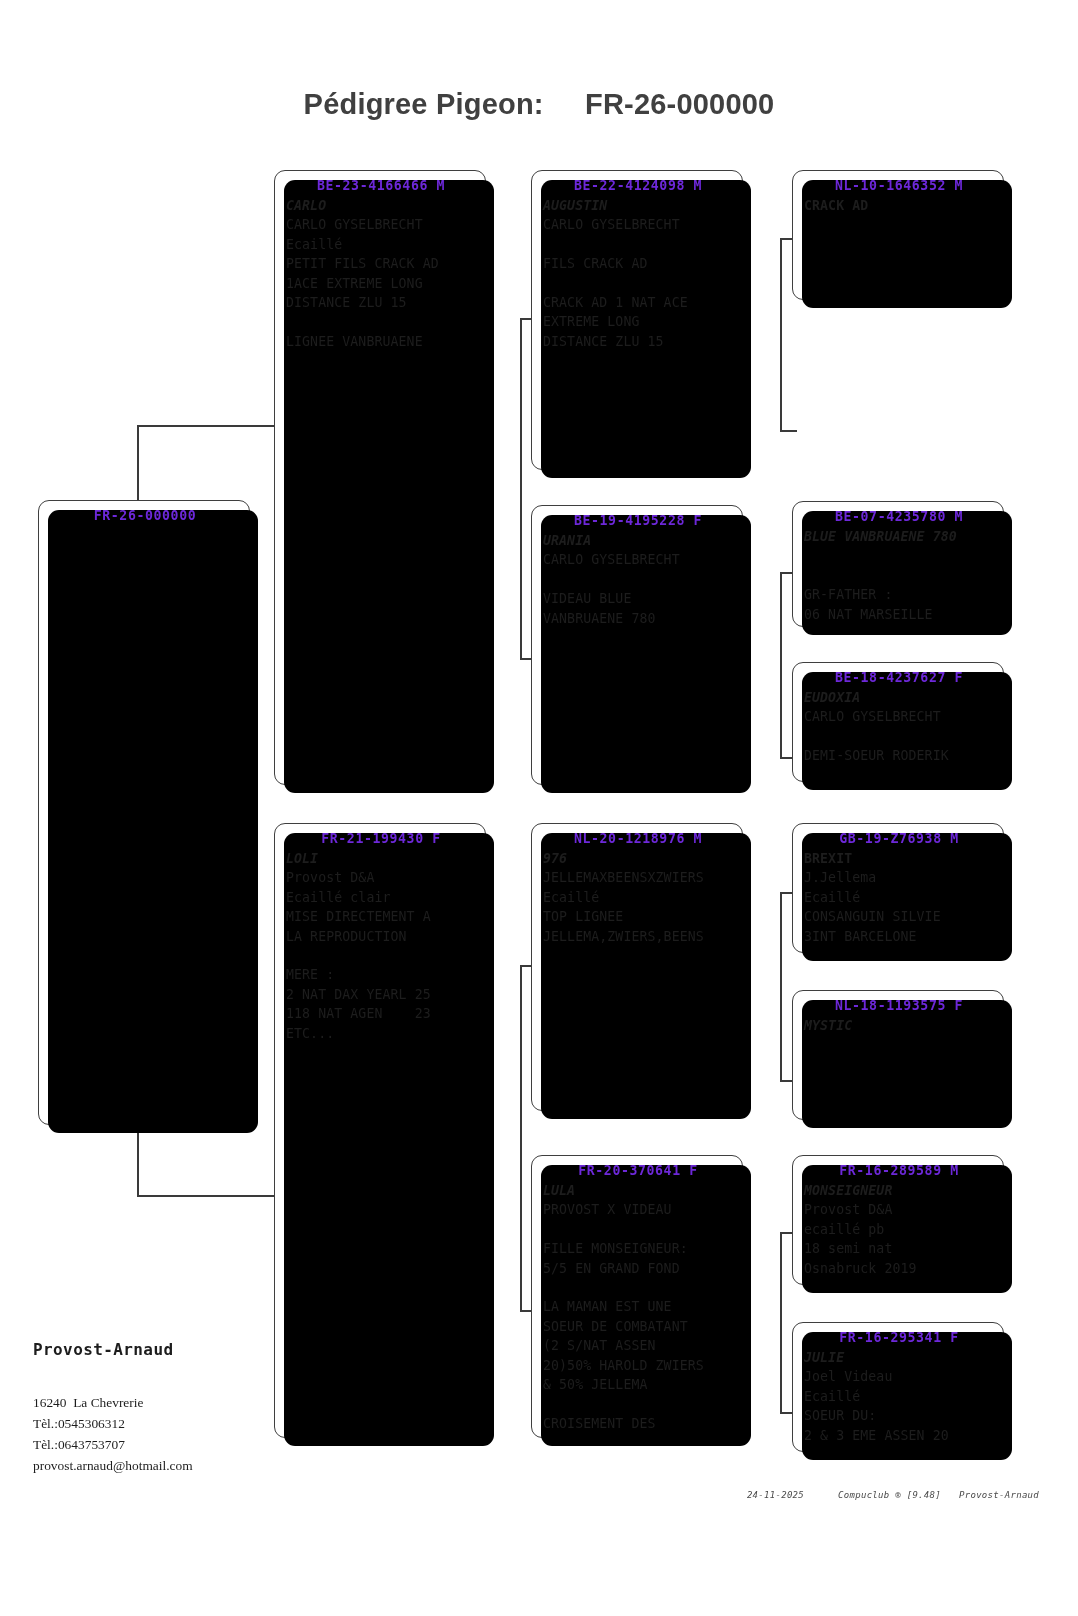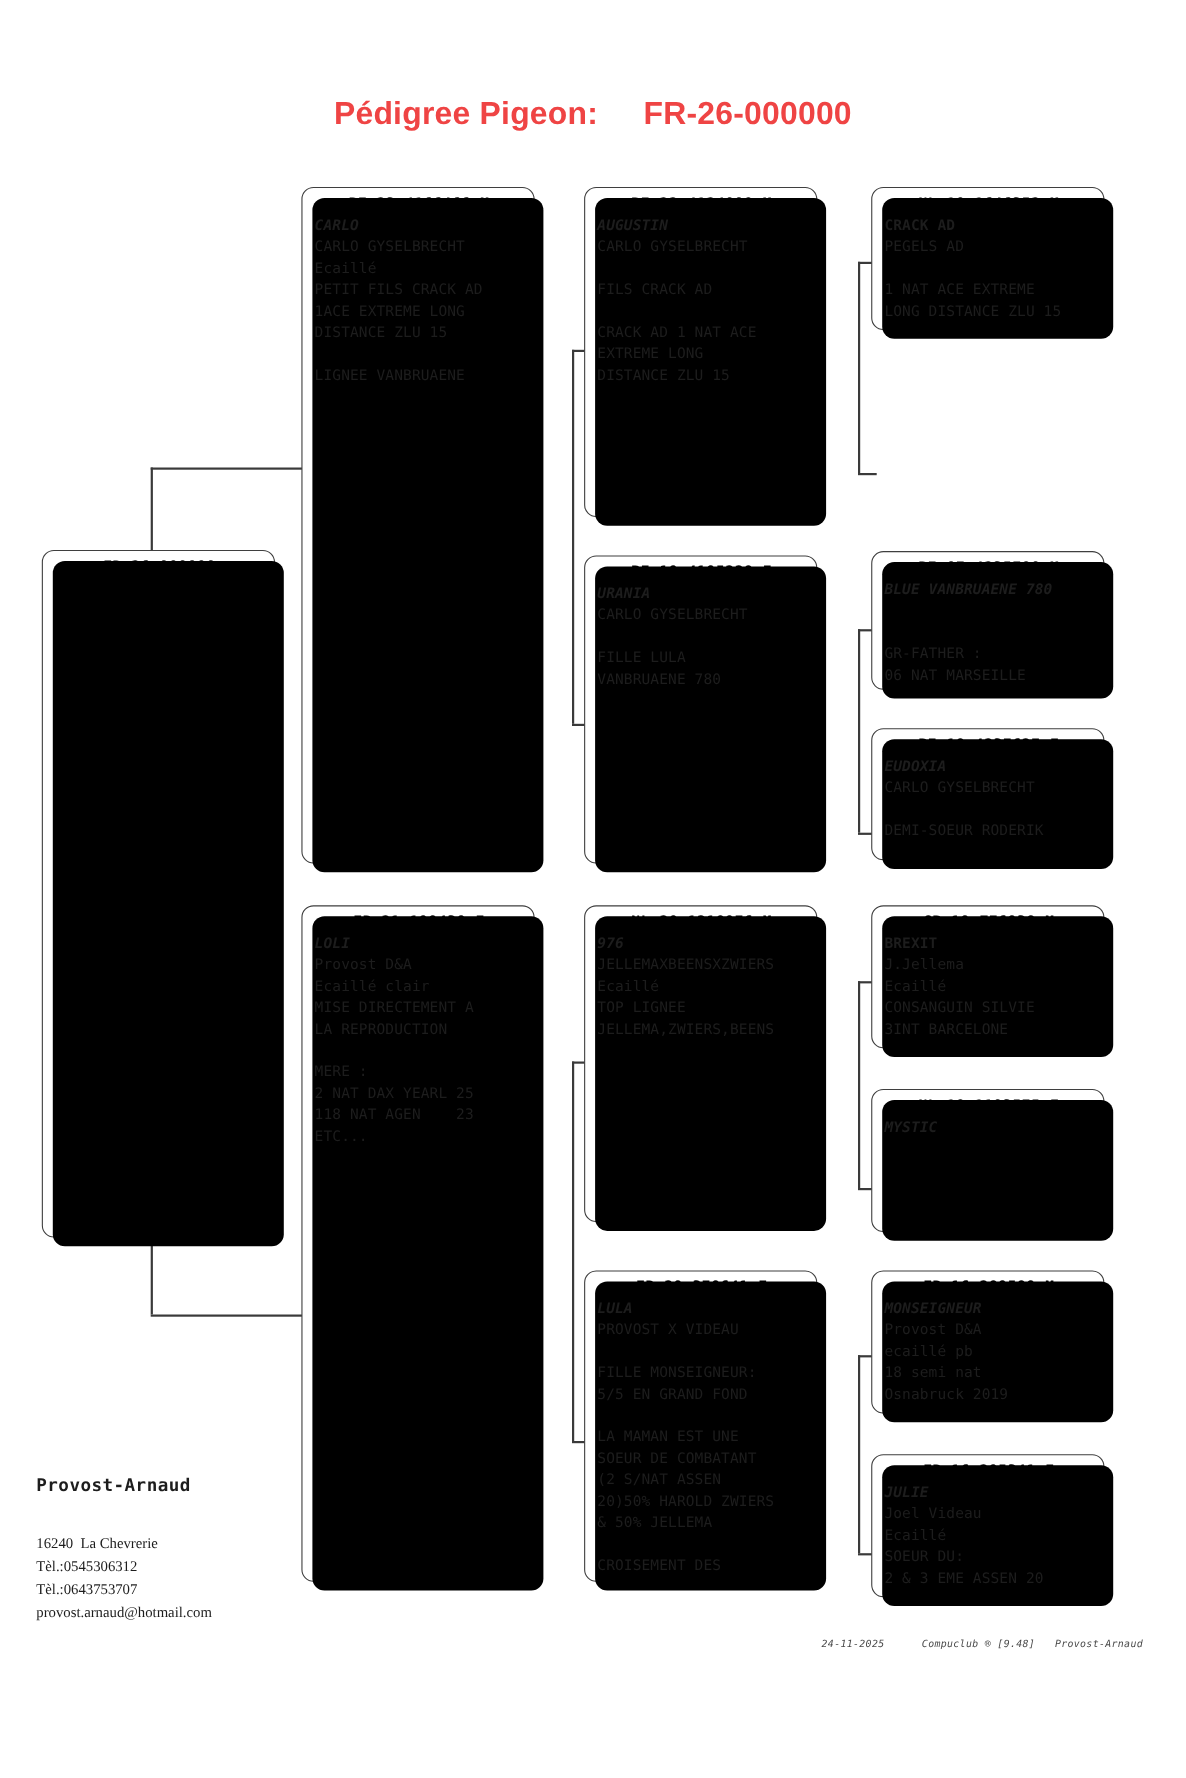--- a/index.html
+++ b/index.html
@@ -7,21 +7,21 @@
     width:1078px;height:1616px;position:relative;overflow:hidden;
     font-family:"DejaVu Sans Mono","Liberation Mono",monospace;
     color:#1d1d1d;
   }
   .page{position:absolute;inset:0;}
 
   
   .title{
     position:absolute;left:0;right:0;top:88px;text-align:center;
     font-family:"Liberation Sans","DejaVu Sans",sans-serif;
-    font-size:29px;font-weight:600;color:#ef4444;letter-spacing:.2px;
+    font-size:29px;font-weight:600;color:#404040;letter-spacing:.2px;
     white-space:pre;
   }
 
   
   .ln{position:absolute;background:#3a3a3a;}
   .ln.h{height:1.6px;}
   .ln.v{width:1.6px;}
 
   
   .card{
@@ -31,21 +31,21 @@
     border-radius:11px;
     box-sizing:border-box;
     padding:7px 9px 6px 11px;
     z-index:3;
   }
   .card::after{
     content:"";position:absolute;left:9px;right:-9px;top:9px;bottom:-9px;
     background:#000;border-radius:11px;z-index:-1;
   }
   .card .hdr{
-    color:#000000;
+    color:#6d28d9;
     font-weight:bold;
     font-size:13.2px;
     letter-spacing:.6px;
     text-align:center;
     white-space:pre;
     margin-bottom:3px;
     line-height:15px;
   }
   .card .ln-txt{
     font-size:13.2px;
@@ -157,21 +157,21 @@
         <div class="ln-txt">DISTANCE ZLU 15</div>
       </div>
   </div>
 
   <div class="card" style="left:531px;top:505px;width:212px;height:280px;">
     <div class="hdr">BE-19-4195228 F</div>
     <div class="ln-txt it">URANIA</div>
     <div>
         <div class="ln-txt">CARLO GYSELBRECHT</div>
         <div class="ln-txt blank">&nbsp;</div>
-        <div class="ln-txt">FILLE LULA</div>
+        <div class="ln-txt">VIDEAU BLUE</div>
         <div class="ln-txt">VANBRUAENE 780</div>
       </div>
   </div>
 
   <div class="card" style="left:531px;top:823px;width:212px;height:288px;">
     <div class="hdr">NL-20-1218976 M</div>
     <div class="ln-txt it">976</div>
     <div>
         <div class="ln-txt">JELLEMAXBEENSXZWIERS</div>
         <div class="ln-txt">Ecaillé</div>
@@ -195,26 +195,20 @@
         <div class="ln-txt">20)50% HAROLD ZWIERS</div>
         <div class="ln-txt">&amp; 50% JELLEMA</div>
         <div class="ln-txt blank">&nbsp;</div>
         <div class="ln-txt">CROISEMENT DES</div>
       </div>
   </div>
 
   <div class="card" style="left:792px;top:170px;width:212px;height:130px;">
     <div class="hdr">NL-10-1646352 M</div>
     <div class="ln-txt bd">CRACK AD</div>
-    <div>
-        <div class="ln-txt">PEGELS AD</div>
-        <div class="ln-txt blank">&nbsp;</div>
-        <div class="ln-txt">1 NAT ACE EXTREME</div>
-        <div class="ln-txt">LONG DISTANCE ZLU 15</div>
-      </div>
   </div>
 
 
   <div class="card" style="left:792px;top:501px;width:212px;height:126px;">
     <div class="hdr">BE-07-4235780 M</div>
     <div class="ln-txt it">BLUE VANBRUAENE 780</div>
     <div>
         <div class="ln-txt blank">&nbsp;</div>
         <div class="ln-txt blank">&nbsp;</div>
         <div class="ln-txt">GR-FATHER :</div>

